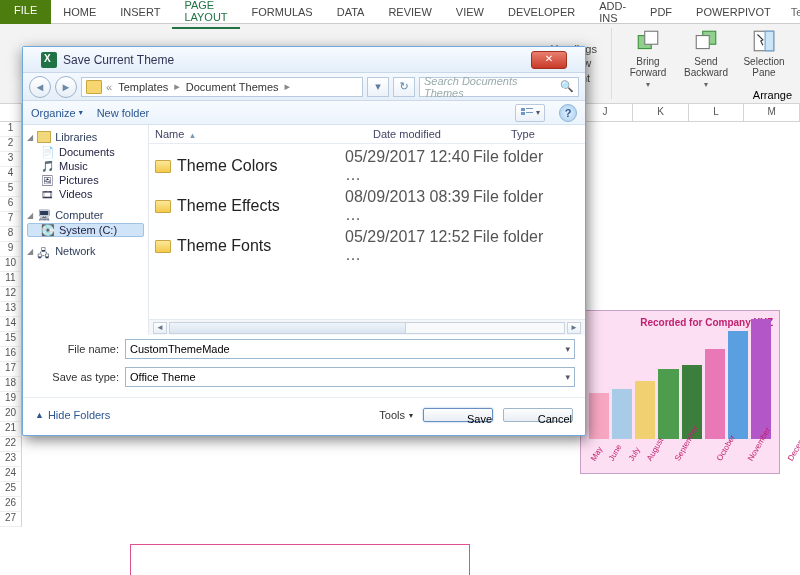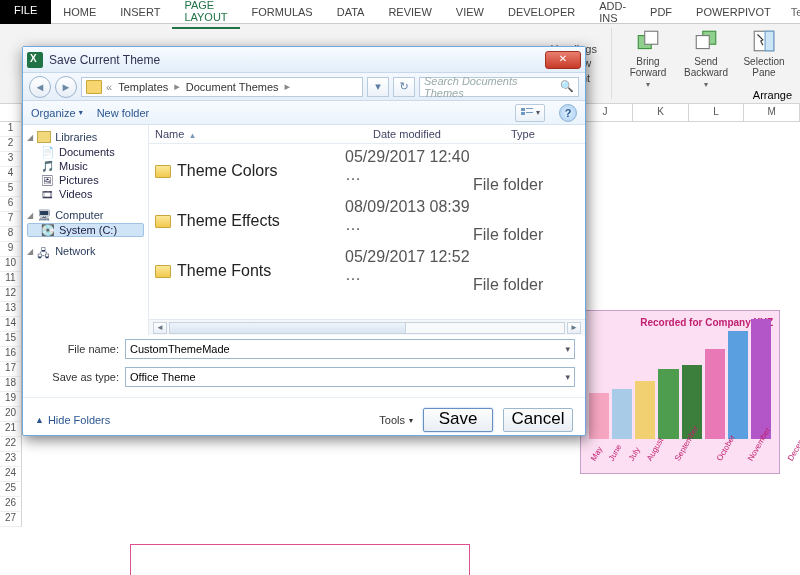--- a/index.html
+++ b/index.html
@@ -1,20 +1,20 @@
 <!DOCTYPE html>
 <html><head>
 <meta charset="utf-8">
 <style>
   * { box-sizing: border-box; margin: 0; padding: 0; }
   body { font-family: "Segoe UI", Tahoma, sans-serif; font-size: 11px; background: #fff; width: 800px; height: 575px; overflow: hidden; position: relative; }
 
   
   .ribbon-tabs { display:flex; align-items:center; height:24px; border-bottom:1px solid #ccc; background:#fff; }
-  .ribbon-tabs .filetab { background:#000000; color:#fff; padding:4px 14px; height:24px; font-size:11px; }
+  .ribbon-tabs .filetab { background:#4d7c0f; color:#fff; padding:4px 14px; height:24px; font-size:11px; }
   .ribbon-tabs .tab { padding:4px 12px; color:#444; text-transform:uppercase; font-size:11px; cursor:pointer; }
   .ribbon-tabs .tab.active { color:#217346; border-bottom:2px solid #217346; }
   .ribbon-tabs .spacer { flex:1; }
   .ribbon-tabs .team { color:#666; padding:4px 8px; }
 
   
   .ribbon { height:80px; background:#f3f3f3; border-bottom:1px solid #d4d4d4; display:flex; padding:4px 8px; gap:14px; }
   .ribbon .rblur { flex:1; filter:blur(3px); opacity:.5; display:flex; align-items:center; }
   .ribbon .rblur span { background:#e8e8e8; width:30px; height:30px; margin:4px; border-radius:2px; display:inline-block;}
   .ribbon .optcol { display:flex; flex-direction:column; gap:2px; justify-content:center; font-size:11px; color:#444;}
@@ -37,21 +37,21 @@
   .chartbox { position:absolute; top:206px; left:580px; width:200px; height:164px; border:1px solid #c8a0c8; background:#fcdff2; padding:6px; }
   .chartbox .title { color:#c02070; font-size:10px; font-weight:bold; text-align:right; }
   .chartbox .bars { position:absolute; bottom:34px; left:8px; right:8px; height:120px; display:flex; align-items:flex-end; gap:3px;}
   .chartbox .bars div { flex:1; }
   .chartbox .xl { position:absolute; bottom:6px; left:8px; right:8px; display:flex; gap:3px;}
   .chartbox .xl span { flex:1; font-size:8px; color:#c02070; transform:rotate(-60deg); transform-origin:left top; white-space:nowrap; position:relative; top:0;}
   .pinkbox { position:absolute; top:440px; left:130px; width:340px; height:60px; border:1px solid #e05090; }
 
   
   .dialog { position:absolute; top:46px; left:22px; width:564px; height:390px; background:#fff; box-shadow:2px 4px 14px rgba(0,0,0,.5); border:1px solid #6fa8dc; border-radius:2px; }
-  .dlgtitle { height:26px; background:linear-gradient(#f7fbff,#e3eef9); border-bottom:1px solid #c8d8ea; display:flex; align-items:center; padding:0 4px; gap:6px;}
+  .dlgtitle { height:26px; background:linear-gradient(#f7fbff,#e3eef9); border-bottom:1px solid #c8d8ea; display:flex; align-items:center; padding:0 18px; gap:6px;}
   .dlgtitle .xicon { width:16px; height:16px; background:#217346; border-radius:2px; position:relative;}
   .dlgtitle .xicon:after { content:"X"; color:#fff; font-size:10px; font-weight:bold; position:absolute; left:3px; top:1px;}
   .dlgtitle .t { flex:1; color:#335; font-size:12px;}
   .dlgtitle .closebtn { width:36px; height:18px; background:linear-gradient(#e97f70,#c83a28); border:1px solid #a03020; border-radius:3px; color:#fff; text-align:center; font-size:10px; line-height:14px; cursor:pointer;}
   .navrow { height:28px; background:linear-gradient(#f4f9ff,#e6eef8); border-bottom:1px solid #cbd9ea; display:flex; align-items:center; padding:0 6px; gap:4px;}
   .navrow .navcircle { width:22px; height:22px; border:1px solid #9bb4cd; border-radius:50%; background:linear-gradient(#fff,#e7eef6); display:flex; align-items:center; justify-content:center; color:#6b88a6; font-size:11px; cursor:pointer;}
   .navrow .crumbbar { flex:1; height:20px; border:1px solid #b8cade; background:#fff; display:flex; align-items:center; padding:0 4px; gap:2px; font-size:11px; color:#333;}
   .navrow .crumbbar .fol { width:16px; height:14px; background:#f7d66f; border:1px solid #c9a63a; border-radius:1px;}
   .navrow .crumbbar .sep{ color:#888; padding:0 2px;}
   .navrow .crumbbar .crumb{ padding:1px 2px; cursor:pointer;}
@@ -83,34 +83,34 @@
   .fh { display:flex; border-bottom:1px solid #e6ecf3; padding:3px 6px; font-size:11px; color:#446;gap:28px;}
   .fh .c1 { width:190px; cursor:pointer;}
   .fh .c2 { width:110px; cursor:pointer;}
   .fh .c3 { flex:1; cursor:pointer;}
   .fh .sort:after { content:"▴"; color:#7a97b6; margin-left:6px; font-size:9px;}
   .flist { flex:1; overflow:auto; padding:2px 6px;}
   .frow { display:flex; padding:2px 0; font-size:16px; color:#222; cursor:pointer;}
   .frow .c1 { width:190px; display:flex; align-items:center; gap:6px;}
   .frow .folic { width:16px; height:13px; background:linear-gradient(#fce89a,#f2c94d); border:1px solid #caa63e; border-radius:1px;}
   .frow .c2 { width:128px; color:#555;}
-  .frow .c3 { flex:1; color:#555;margin-top:28px;}
+  .frow .c3 { flex:1; color:#555;}
   .hscroll { height:16px; background:#f4f6f9; border-top:1px solid #e3e9f0; display:flex; align-items:center; padding:0 4px; gap:2px;}
   .hscroll .arr { width:14px; height:12px; border:1px solid #c7d4e0; background:linear-gradient(#fff,#e9eff6); font-size:8px; text-align:center; color:#678; cursor:pointer;}
   .hscroll .track { flex:1; height:12px; border:1px solid #c7d4e0; background:#f7f9fb; position:relative;}
   .hscroll .thumb { position:absolute; left:0; top:0; width:60%; height:100%; background:linear-gradient(#eef4fa,#d9e5f0); border-right:1px solid #c7d4e0;}
   .formrow { display:flex; align-items:center; padding:4px 10px; gap:6px;}
   .formrow .lbl { width:86px; text-align:right; font-size:11px; color:#333;}
   .formrow .inp { flex:1; height:20px; border:1px solid #9db7cf; background:#fff; padding:1px 4px; font-size:11px; color:#000; display:flex; align-items:center; justify-content:space-between;}
   .formrow .inp .caret { color:#556; font-size:9px; padding-left:4px;}
   .dlgfoot { display:flex; align-items:center; padding:10px 12px; gap:10px; border-top:1px solid #e8eef5; margin-top:6px;}
   .dlgfoot .hf { display:flex; align-items:center; gap:4px; color:#2b5690; cursor:pointer;}
   .dlgfoot .sp { flex:1;}
   .dlgfoot .tools { color:#333; font-size:11px; display:flex; align-items:center; gap:4px; cursor:pointer;}
-  .dlgfoot .btn { width:70px; height:24px; border:1px solid #9db7cf; background:linear-gradient(#fdfdfd,#e9eef4); border-radius:2px; text-align:center; line-height:20px; font-size:17px; cursor:pointer;}
+  .dlgfoot .btn { width:70px; height:14px; border:1px solid #9db7cf; background:linear-gradient(#fdfdfd,#e9eef4); border-radius:2px; text-align:right; line-height:20px; font-size:11px; cursor:pointer;}
   .dlgfoot .btn.primary { border:1px solid #678fc2; box-shadow:0 0 2px #8fb7e2; }
 
 </style>
 </head>
 <body>
 
 <div class="ribbon-tabs">
   <div class="filetab">FILE</div>
   <div class="tab">HOME</div>
   <div class="tab">INSERT</div>

